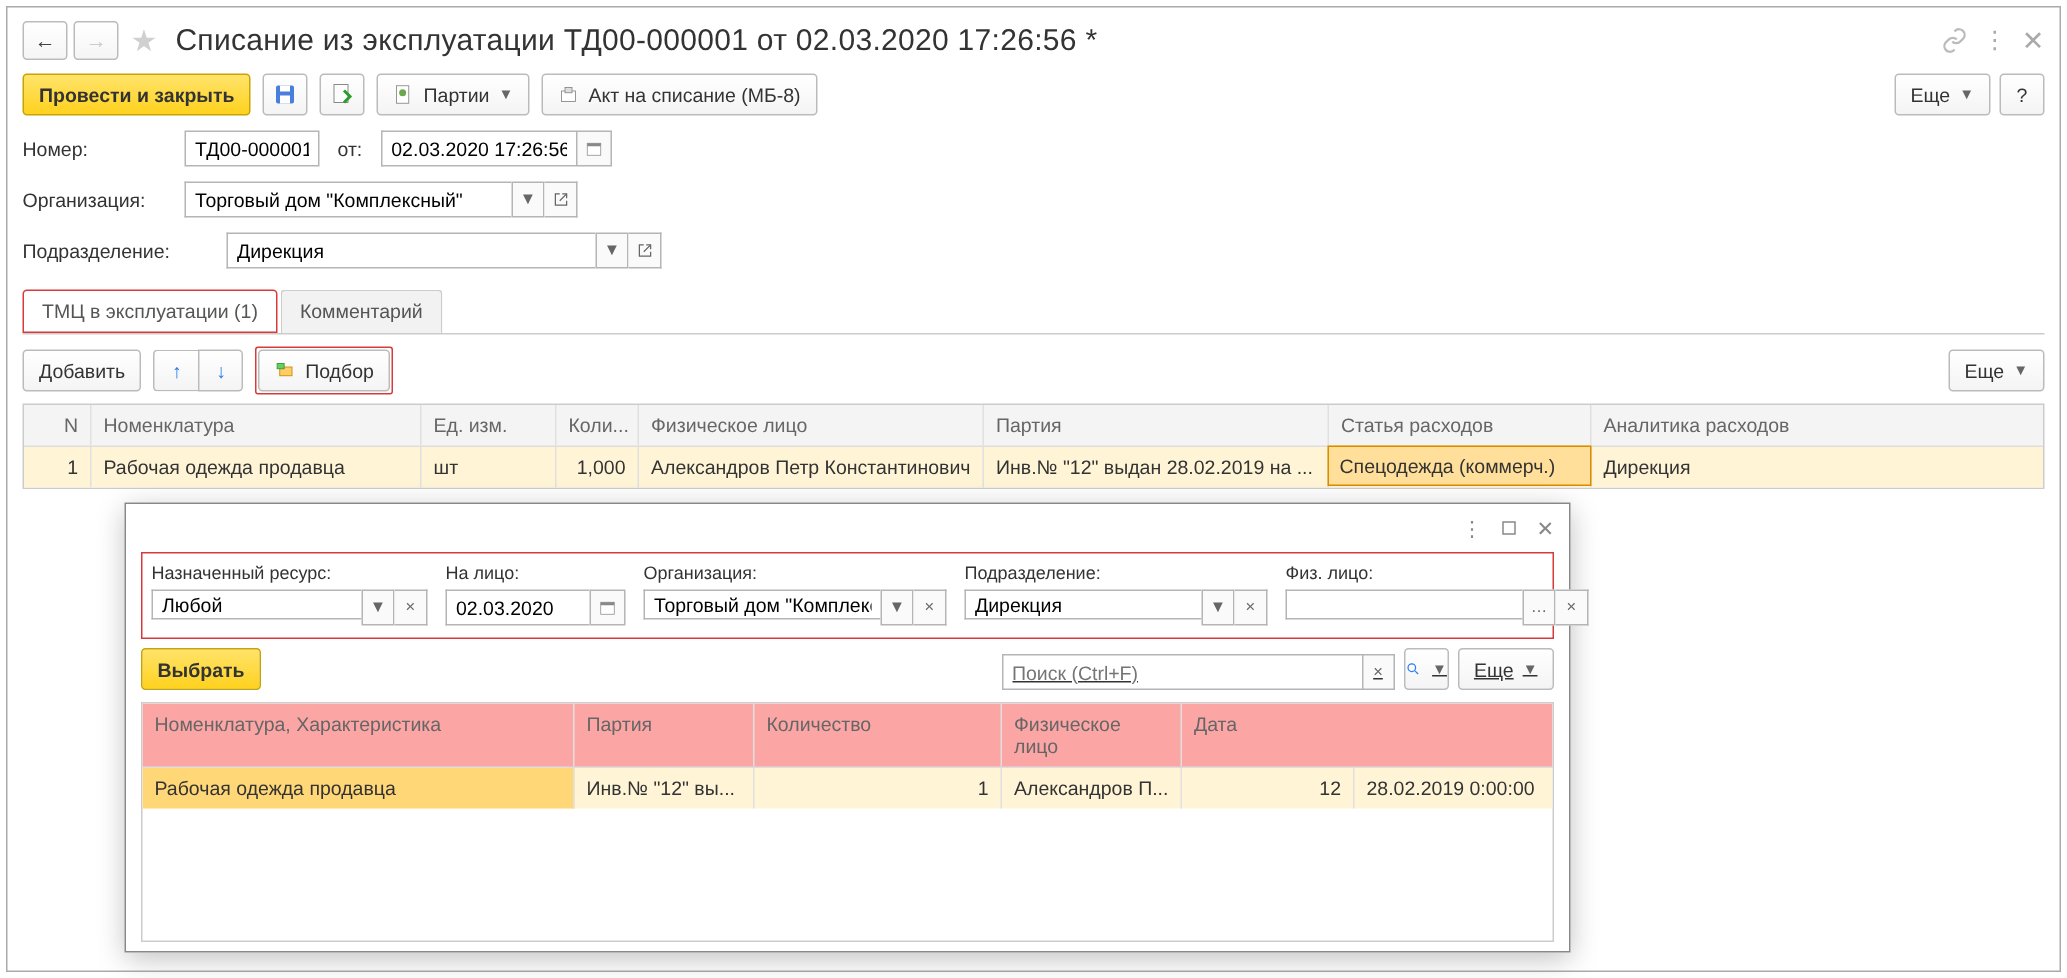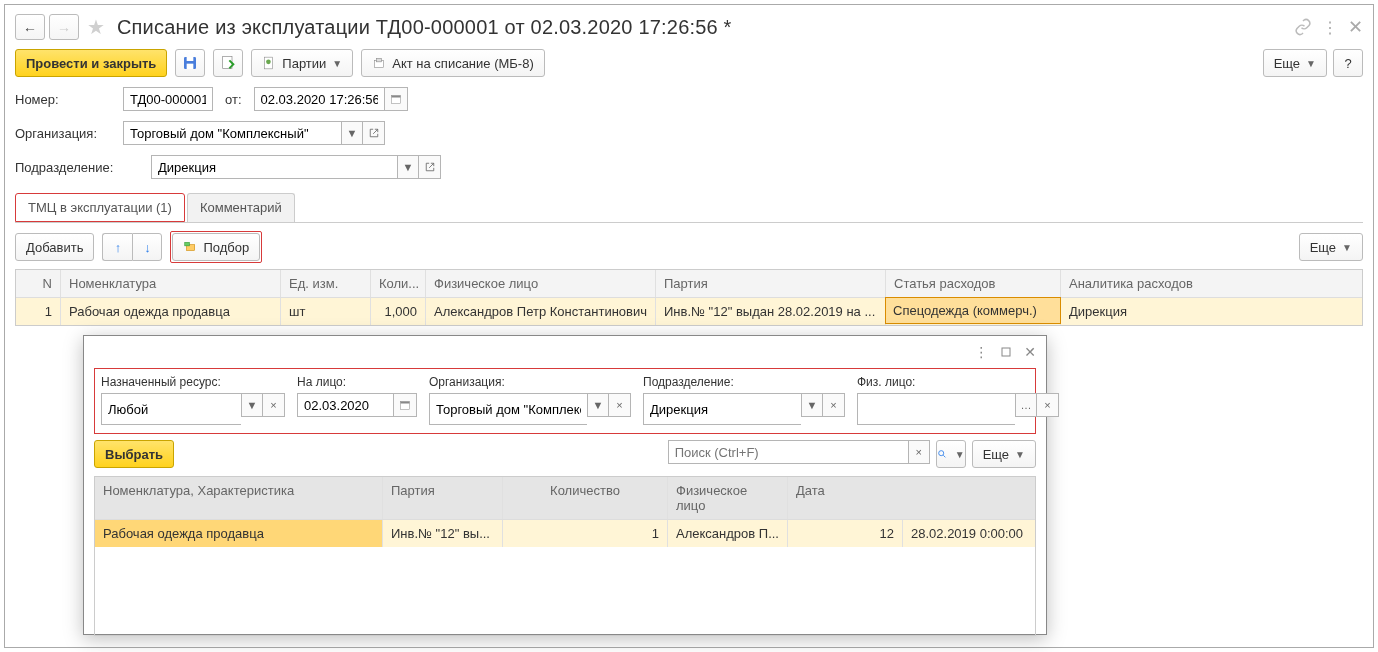--- a/index.html
+++ b/index.html
@@ -70,29 +70,29 @@
   .cell-orange { background:#ffdf9a; border:1px solid #d98c00; margin:-1px; padding:5px 7px; }
 
   
   .popup { position:absolute; left:78px; top:330px; width:964px; height:300px; border:1px solid #888; background:#fff; box-shadow:0 4px 18px rgba(0,0,0,.25); }
   .popup-title-bar { display:flex; align-items:center; padding:8px 10px 4px 10px; }
   .popup-title { font-size:18px; color:#333; }
   .popup-title-bar .ctrls { margin-left:auto; display:flex; gap:12px; color:#888; font-size:14px; align-items:center; }
   .popup-filters { border:1px solid #d73a3a; margin:4px 10px; padding:6px 6px 8px 6px; display:flex; gap:12px; }
   .filter { display:flex; flex-direction:column; gap:4px; }
   .filter .lbl { font-size:12px; color:#333; }
-  .filter .combo-wrap .input { height:32px; }
+  .filter .combo-wrap .input { height:20px; }
 
   .popup-toolbar { display:flex; align-items:center; gap:8px; padding:2px 10px; }
-  .popup-toolbar .right { margin-left:auto; display:flex; gap:6px; align-items:flex-start; }
+  .popup-toolbar .right { margin-left:auto; display:flex; gap:6px; align-items:flex-end;text-decoration:underline; }
   .search-wrap { display:flex; }
   .search-wrap .input { width:240px; border-right:none; color:#999; }
 
   .popup-grid { border:1px solid #ccc; margin:6px 10px 0 10px; height:160px; overflow:hidden; }
-  .popup-grid .grid-header { background:#e5e5e5; }
+  .popup-grid .grid-header { background:#fca5a5; }
   .pcol-nom { width:288px; }
   .pcol-part { width:120px; }
   .pcol-qty { width:165px; text-align:right; }
   .pcol-fiz { width:120px; }
   .pcol-srok { width:115px; text-align:right; }
   .pcol-date { flex:1; border-right:none; }
   .popup-grid .grid-row { background:#fff5d6; }
   .popup-grid .gc.sel { background:#ffd777; }
 
   svg { display:block; }
@@ -338,21 +338,21 @@
             <span>Еще</span>
             <span class="caret">▼</span>
           </div>
       </div>
     </div>
 
     <div class="popup-grid">
       <div class="grid-header">
         <div class="gh pcol-nom">Номенклатура, Характеристика</div>
         <div class="gh pcol-part">Партия</div>
-        <div class="gh pcol-qty" style="text-align:center">Количество</div>
+        <div class="gh pcol-qty" style="text-align:left">Количество</div>
         <div class="gh pcol-fiz">Физическое лицо</div>
         <div class="gh pcol-date">Дата</div>
       </div>
       <div class="grid-row">
         <div class="gc pcol-nom sel">Рабочая одежда продавца</div>
         <div class="gc pcol-part">Инв.№ "12" вы...</div>
         <div class="gc pcol-qty num">1</div>
         <div class="gc pcol-fiz">Александров П...</div>
         <div class="gc pcol-srok num">12</div>
         <div class="gc pcol-date">28.02.2019 0:00:00</div>

